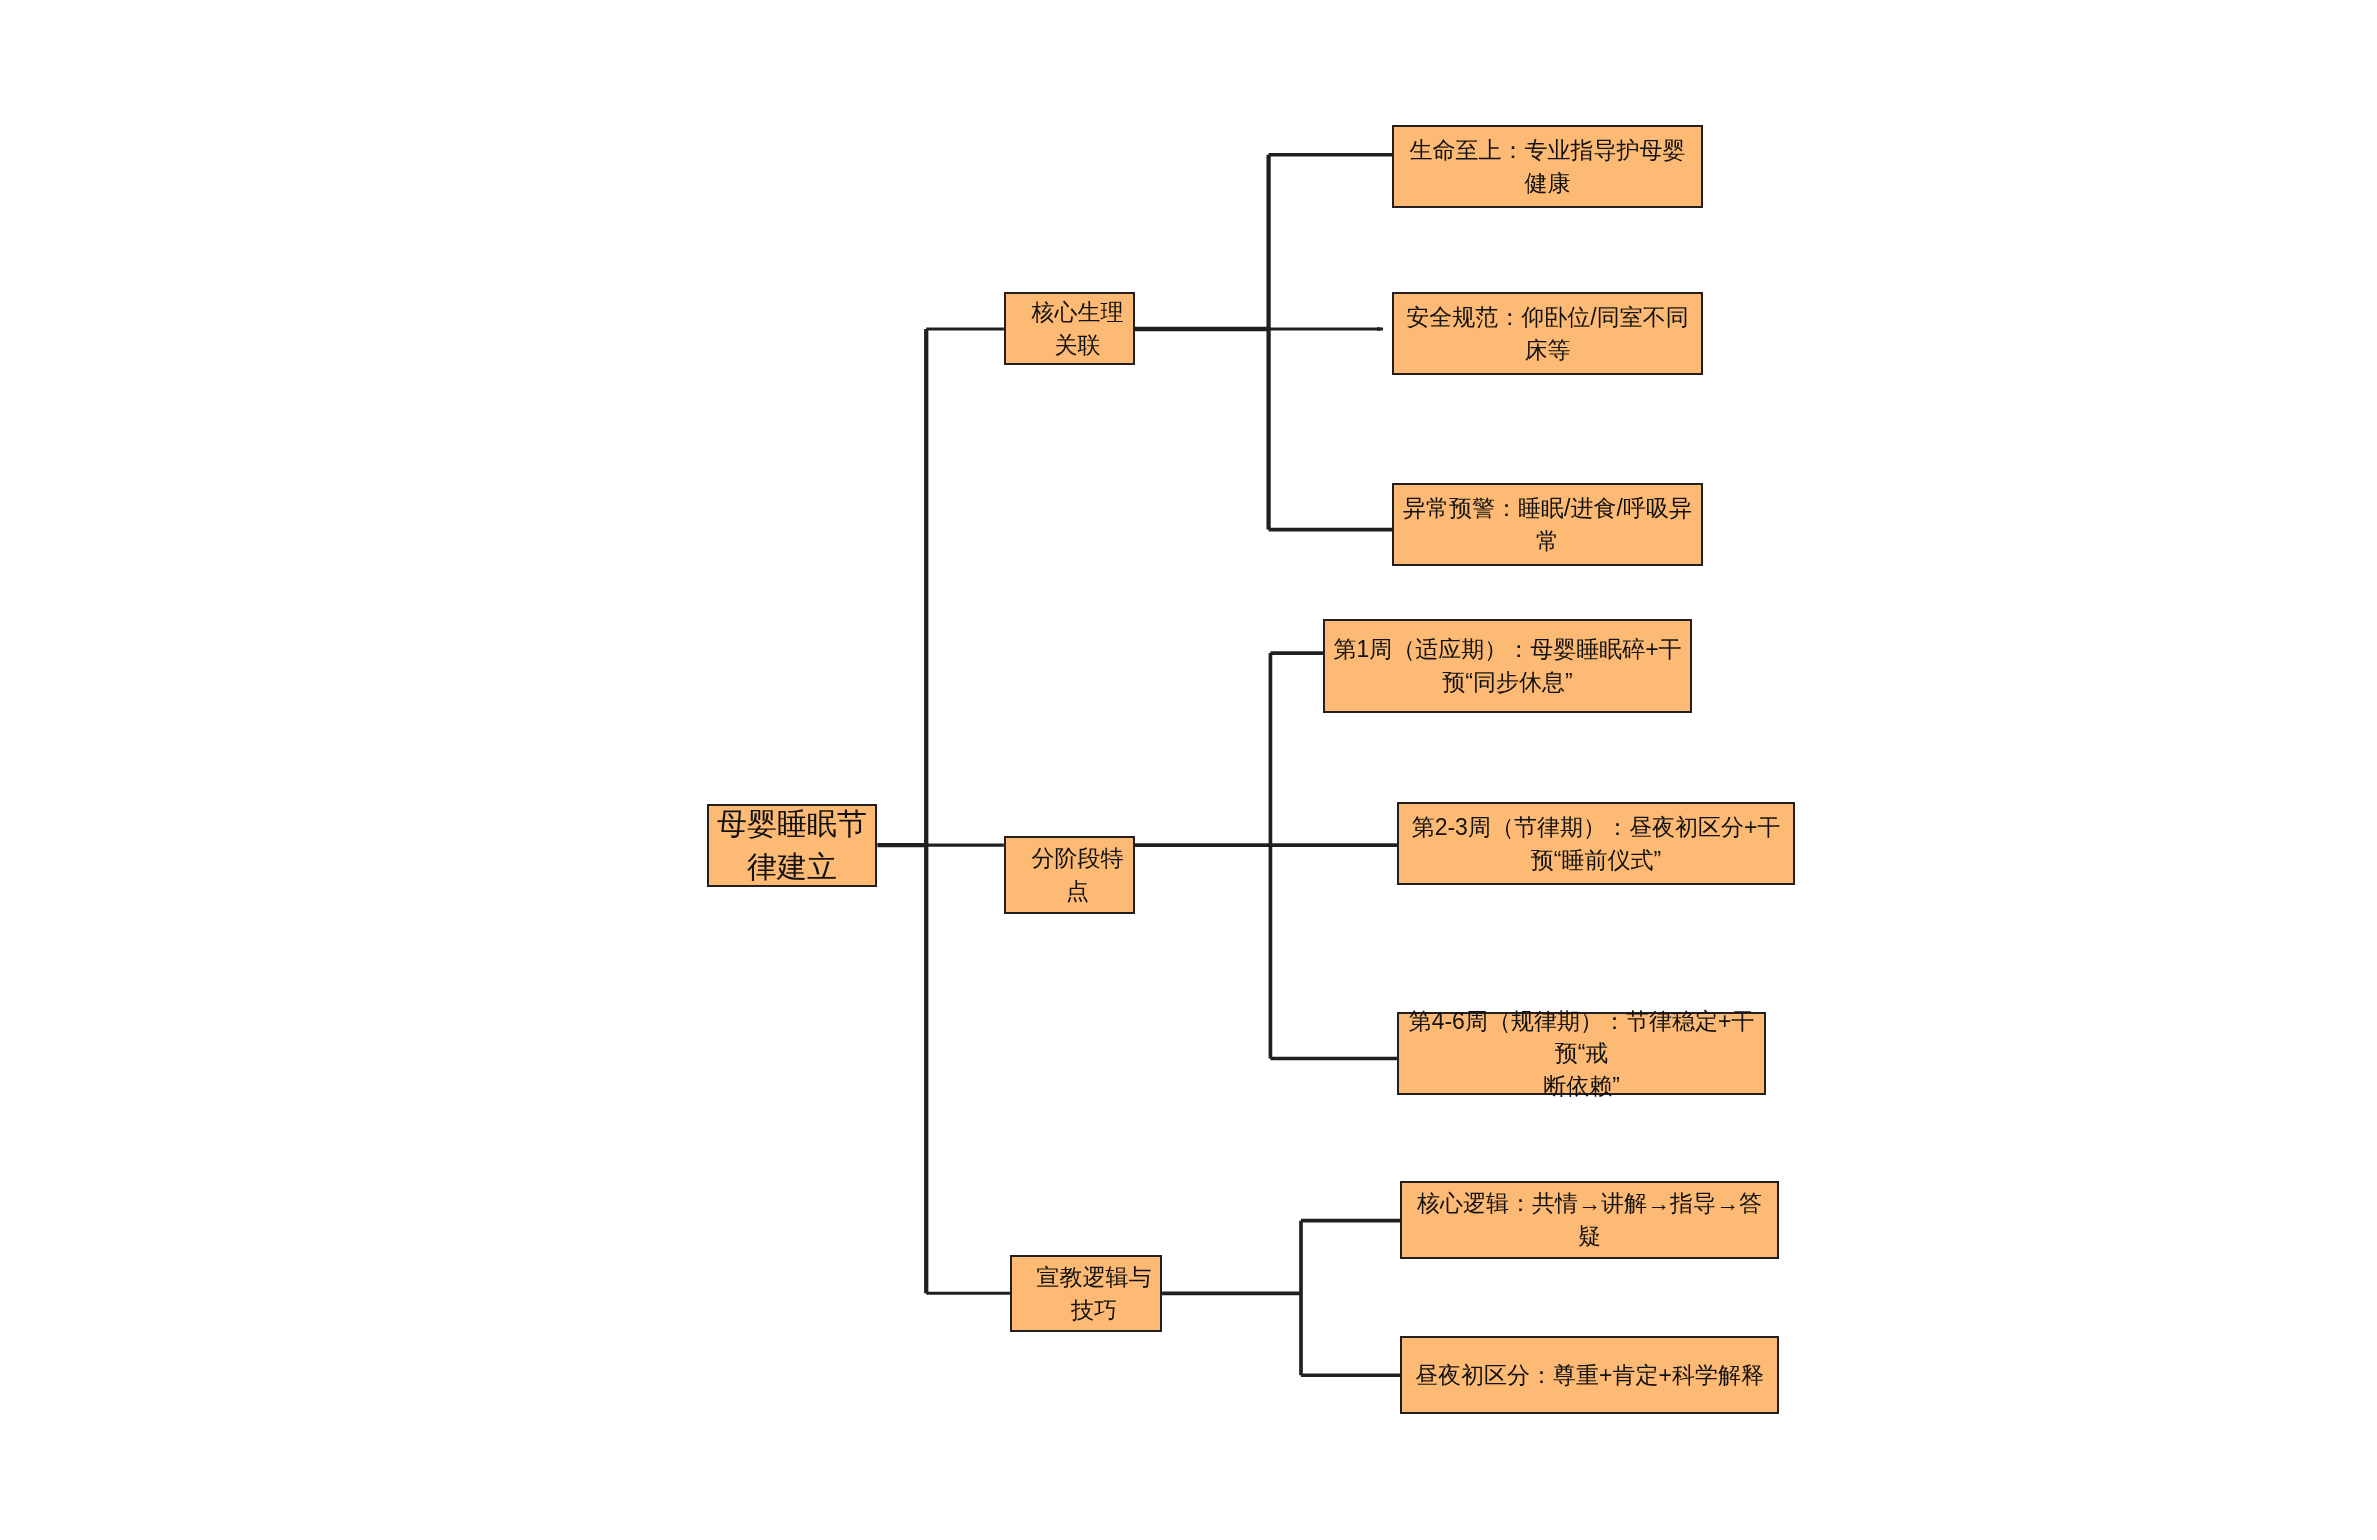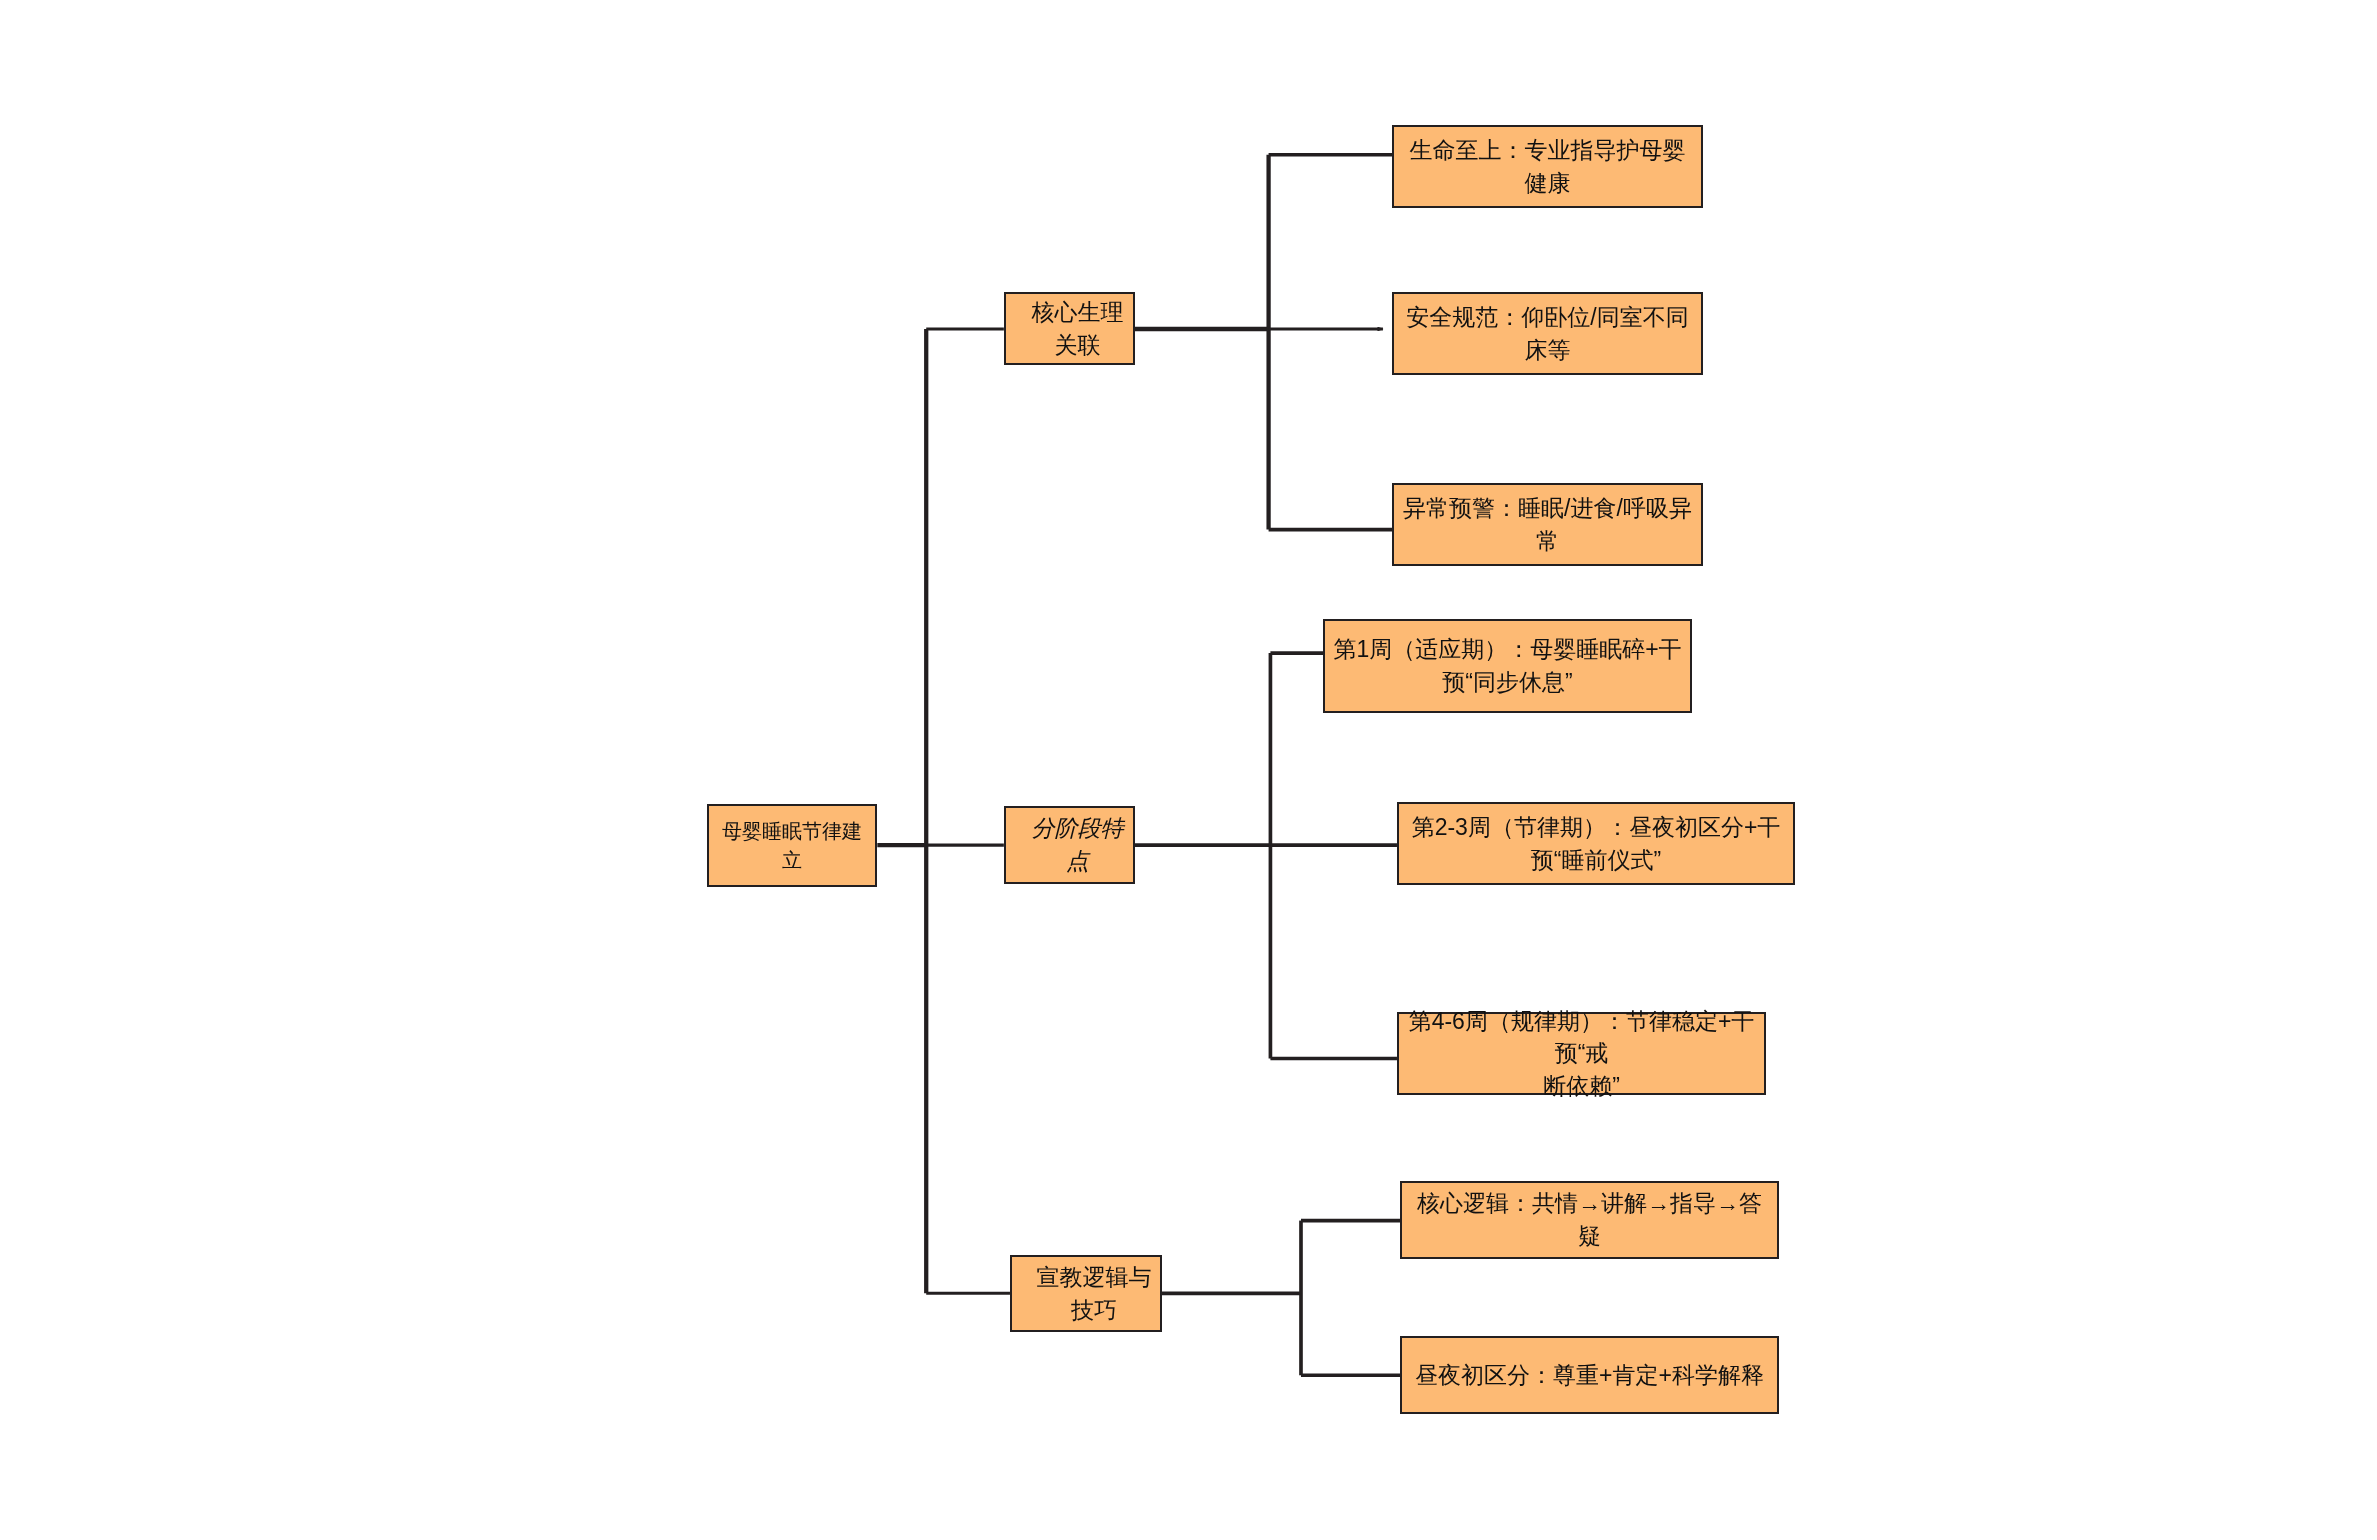--- a/index.html
+++ b/index.html
@@ -3,21 +3,21 @@
 <meta charset="utf-8">
 <style>
   html,body{margin:0;padding:0;background:#ffffff;}
   body{width:2377px;height:1541px;font-family:"Liberation Sans","DejaVu Sans",sans-serif;}
   #canvas{position:relative;width:2377px;height:1541px;background:#ffffff;overflow:hidden;}
   #wires{position:absolute;left:0;top:0;width:2377px;height:1541px;}
   .node{position:absolute;box-sizing:border-box;background:#fdba74;
         border:2.4px solid #231f20;display:flex;align-items:center;justify-content:center;
         text-align:center;color:#111111;line-height:1.42;}
   .node .t{display:block;padding:0 6.1px;white-space:pre-line;}
-  .root{font-size:20px;}
+  .root{font-size:30px;}
   .mid{font-size:23px;padding-left:16px;}
   .leaf{font-size:23px;}
 </style>
 </head>
 <body>
 
 <div id="canvas">
 
   <svg id="wires" viewBox="0 0 3888 2520" preserveAspectRatio="none" aria-hidden="true">
     <defs>
@@ -87,21 +87,21 @@
   </svg>
 
   <div class="node root" style="left:707px;top:804px;width:170px;height:83px;">
     <span class="t">母婴睡眠节律建立</span>
   </div>
 
   <div class="node mid" style="left:1004px;top:292px;width:131px;height:73px;">
     <span class="t">核心生理关联</span>
   </div>
 
-  <div class="node mid" style="left:1004px;top:806px;width:131px;height:78px;font-style:italic;">
+  <div class="node mid" style="left:1004px;top:836px;width:131px;height:78px;">
     <span class="t">分阶段特点</span>
   </div>
 
   <div class="node mid" style="left:1010px;top:1255px;width:152px;height:77px;">
     <span class="t">宣教逻辑与技巧</span>
   </div>
 
   <div class="node leaf" style="left:1392px;top:125px;width:311px;height:83px;">
     <span class="t">生命至上：专业指导护母婴健康</span>
   </div>

